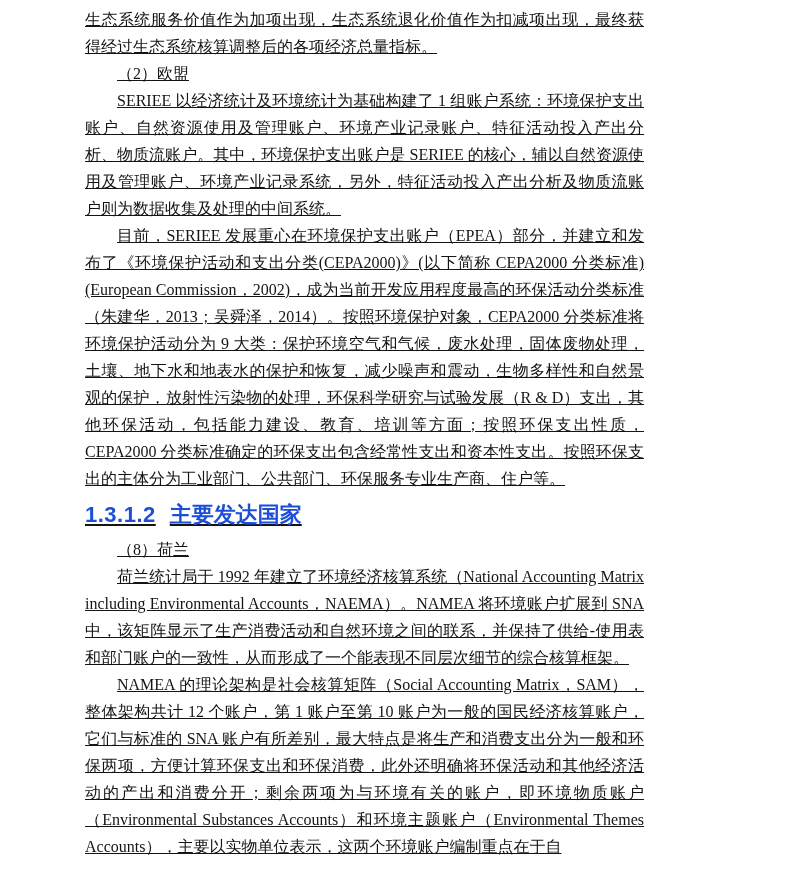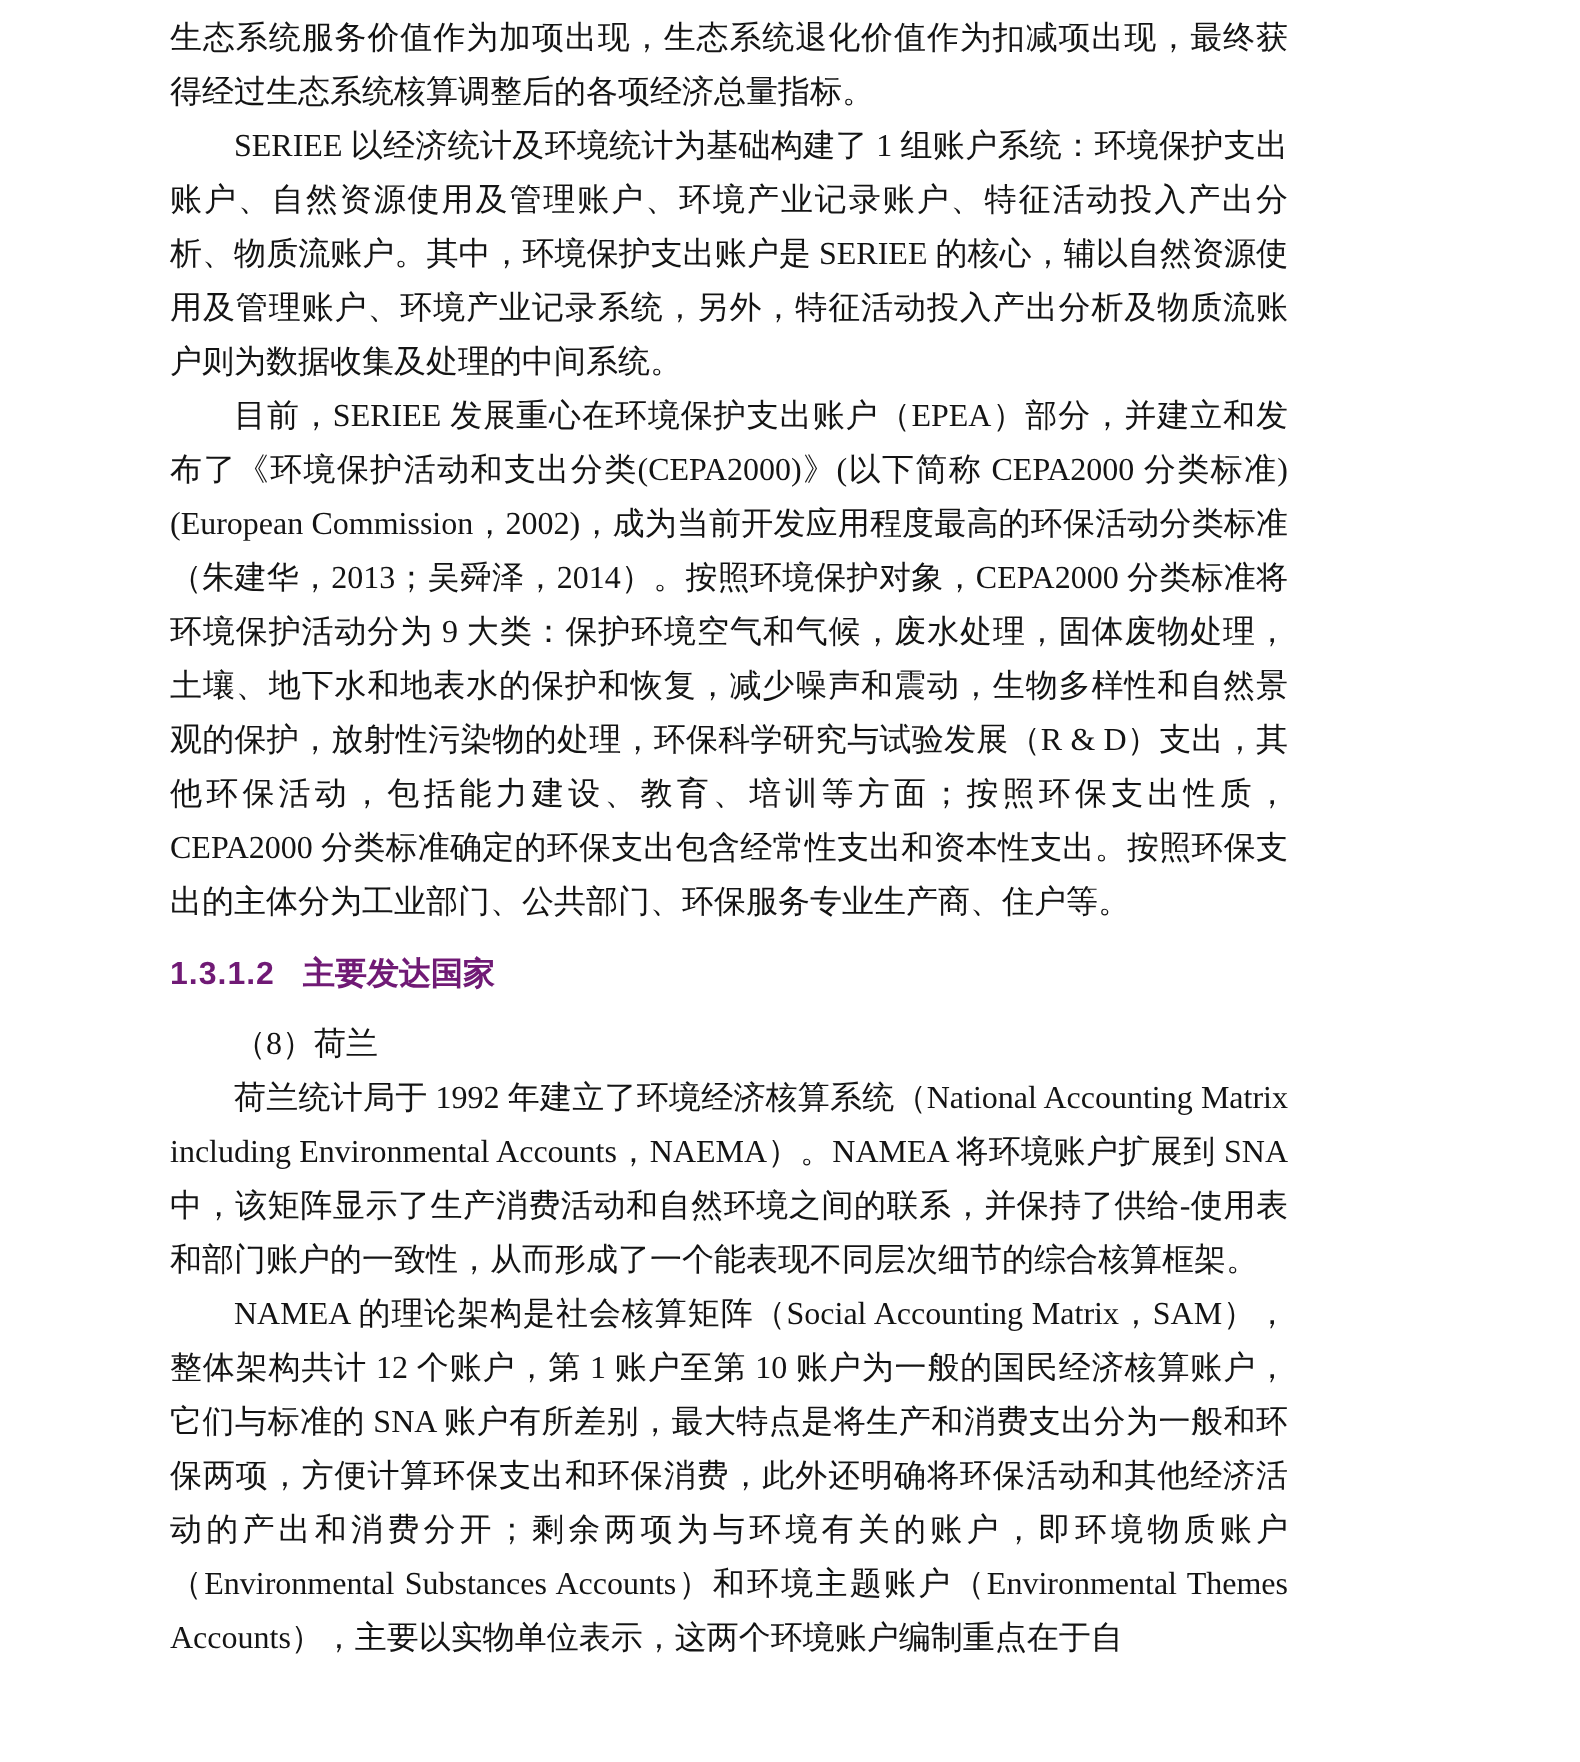--- a/index.html
+++ b/index.html
@@ -13,53 +13,55 @@
     height: 881px;
     margin: 0;
     background: #ffffff;
     overflow: hidden;
     box-sizing: border-box;
     padding: 6px 84px 0 85px;
     color: #141414;
     font-family: "Liberation Serif", "DejaVu Serif", serif;
     font-size: 16px;
     line-height: 27px;
+    text-decoration: underline;
   }
   .para {
     margin: 0;
     padding: 0;
     text-align: justify;
     text-indent: 2em;
     word-break: break-word;
   }
   .para.flush {
     text-indent: 0;
   }
   .section-heading {
     margin: 9px 0 8px 0;
     padding: 0;
     text-indent: 0;
     font-family: "Liberation Sans", "DejaVu Sans", sans-serif;
     font-weight: 700;
-    font-size: 16px;
+    font-size: 22px;
     line-height: 27px;
-    color: #701a75;
+    color: #1d4ed8;
   }
   .section-heading .heading-number {
     margin-right: 14px;
     letter-spacing: 0.5px;
   }
 </style>
 </head>
 <body>
 
 <main class="page">
 
   <p class="para flush">生态系统服务价值作为加项出现，生态系统退化价值作为扣减项出现，最终获得经过生态系统核算调整后的各项经济总量指标。</p>
 
+  <p class="para">（2）欧盟</p>
 
 
   <p class="para">SERIEE 以经济统计及环境统计为基础构建了 1 组账户系统：环境保护支出账户、自然资源使用及管理账户、环境产业记录账户、特征活动投入产出分析、物质流账户。其中，环境保护支出账户是 SERIEE 的核心，辅以自然资源使用及管理账户、环境产业记录系统，另外，特征活动投入产出分析及物质流账户则为数据收集及处理的中间系统。</p>
 
   <p class="para">目前，SERIEE 发展重心在环境保护支出账户（EPEA）部分，并建立和发布了《环境保护活动和支出分类(CEPA2000)》(以下简称 CEPA2000 分类标准)(European Commission，2002)，成为当前开发应用程度最高的环保活动分类标准（朱建华，2013；吴舜泽，2014）。按照环境保护对象，CEPA2000 分类标准将环境保护活动分为 9 大类：保护环境空气和气候，废水处理，固体废物处理，土壤、地下水和地表水的保护和恢复，减少噪声和震动，生物多样性和自然景观的保护，放射性污染物的处理，环保科学研究与试验发展（R &amp; D）支出，其他环保活动，包括能力建设、教育、培训等方面；按照环保支出性质，CEPA2000 分类标准确定的环保支出包含经常性支出和资本性支出。按照环保支出的主体分为工业部门、公共部门、环保服务专业生产商、住户等。</p>
 
   <h2 class="section-heading">
     <span class="heading-number">1.3.1.2</span><span class="heading-title">主要发达国家</span>
   </h2>
 

